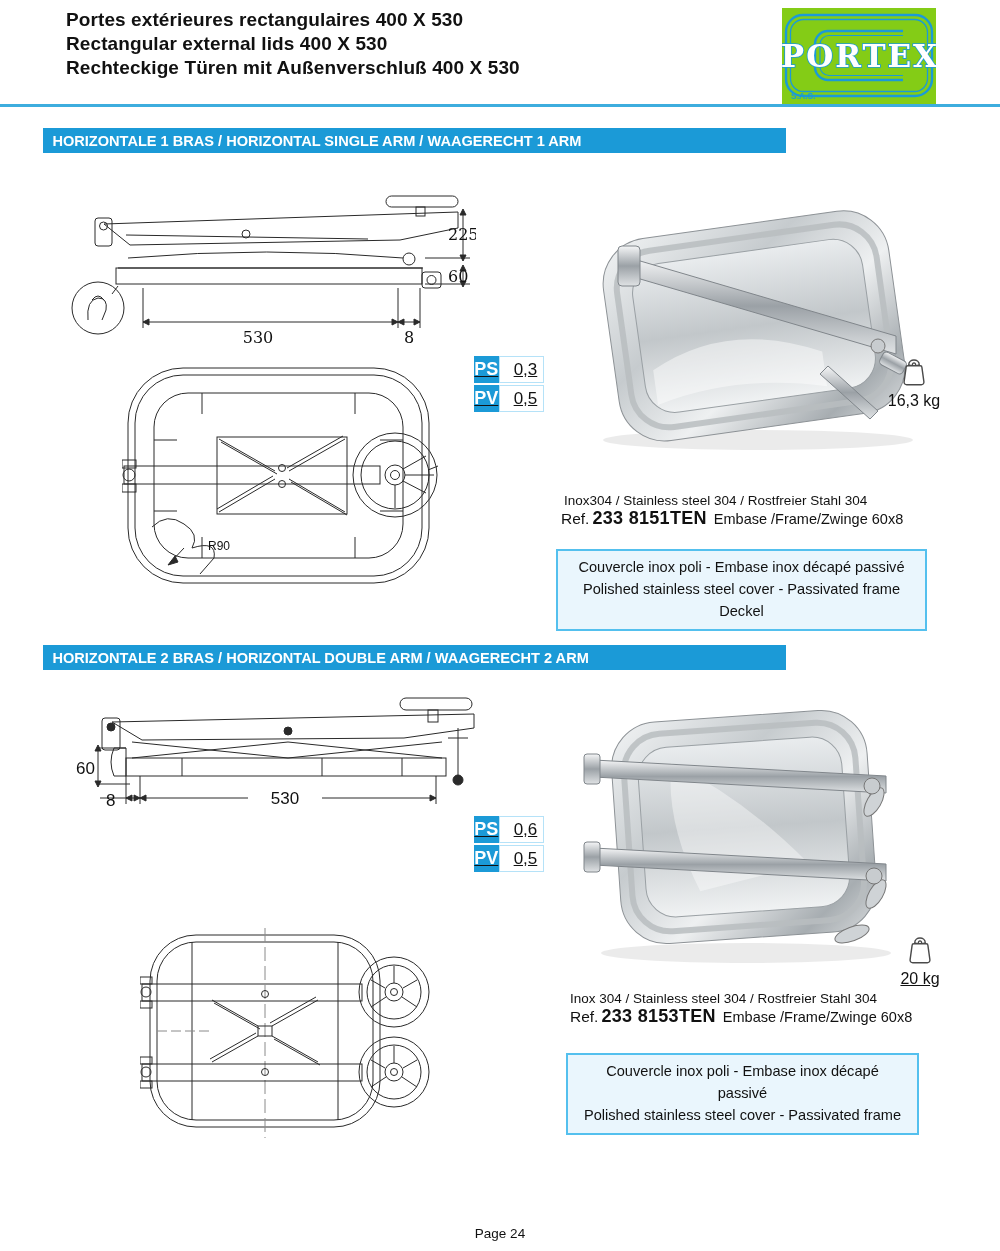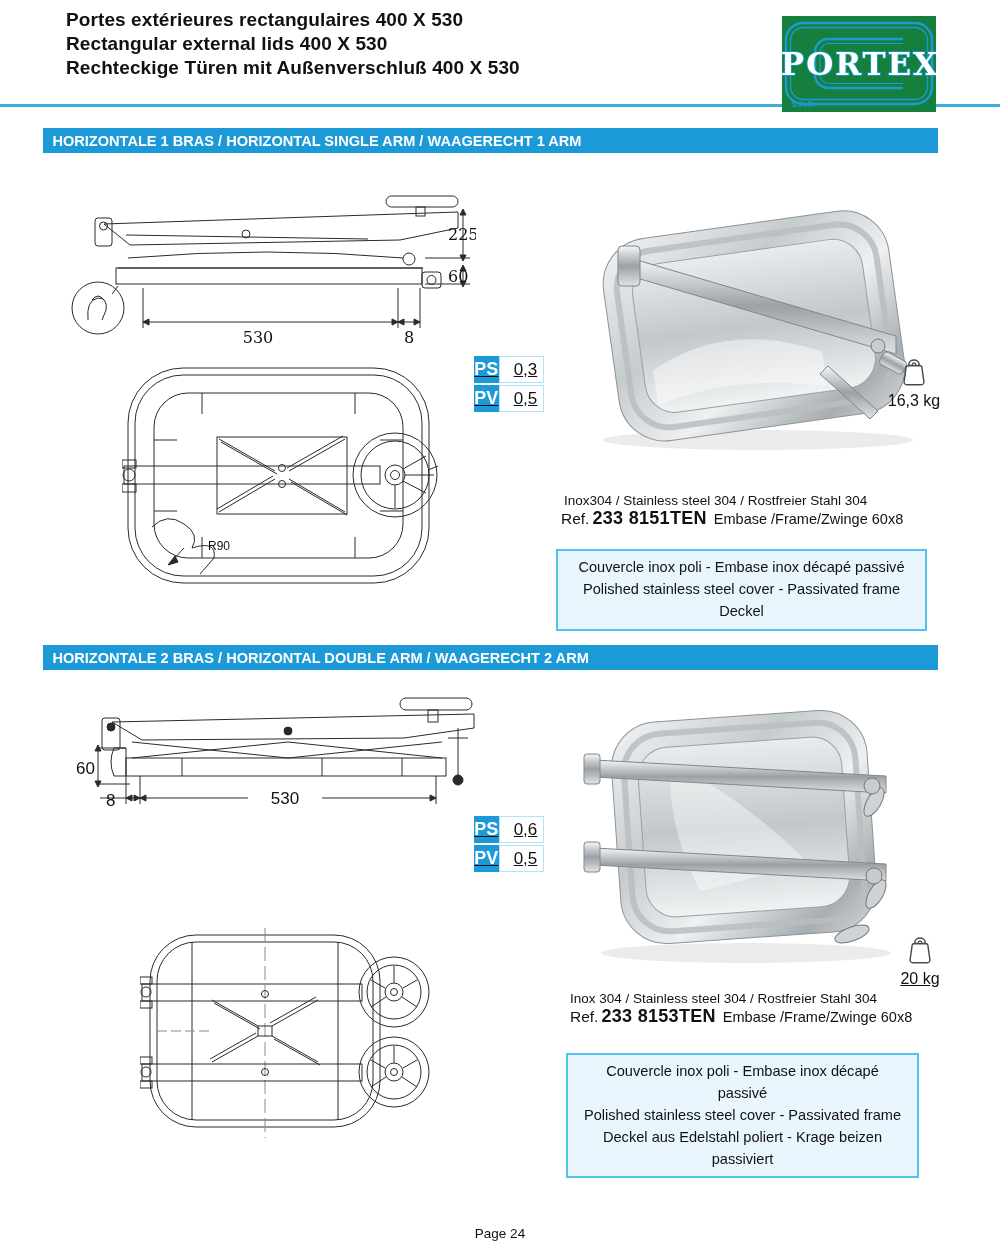--- a/index.html
+++ b/index.html
@@ -3,24 +3,24 @@
 <meta charset="utf-8">
 <style>
   html,body{margin:0;padding:0;background:#fff;}
   body{width:1000px;height:1251px;position:relative;overflow:hidden;
        font-family:"Liberation Sans",sans-serif;color:#111;}
   .abs{position:absolute;}
 
   
   .title{left:66px;top:8px;font-size:19px;font-weight:bold;line-height:24px;letter-spacing:.1px;}
   .rule{left:0;top:104px;width:1000px;height:3px;background:#3dadde;}
-  .logo-wrap{left:782px;top:16px;width:154px;height:96px;background:#15803d;z-index:2;}
-
-  
-  .band{left:43px;width:895px;height:25px;background:#1b9ad7;color:#fff;
+  .logo-wrap{left:782px;top:8px;width:154px;height:96px;background:#84cc16;z-index:2;}
+
+  
+  .band{left:43px;width:743px;height:25px;background:#1b9ad7;color:#fff;
         font-weight:bold;font-size:15.5px;line-height:25px;}
   .band span{display:inline-block;transform:scaleX(.94);transform-origin:left center;padding-left:10px;white-space:nowrap;}
 
   
   .pspv{width:70px;}
   .pspv .row{display:flex;margin-bottom:2px;text-decoration:underline;}
   .pspv .lbl{width:31px;height:27px;background:#1b9ad7;color:#fff;font-weight:bold;font-size:18px;
              display:flex;align-items:center;justify-content:center;}
   .pspv .val{width:37px;height:25px;background:#fff;border:1px solid #b5e2f8;font-size:17px;
              display:flex;align-items:center;padding-left:14px;}
@@ -374,17 +374,16 @@
   <div class="abs material" style="left:570px;top:991px;">Inox 304 / Stainless steel 304 / Rostfreier Stahl 304</div>
   <div class="abs refline" style="left:570px;top:1006px;">
     <span class="ref-prefix">Ref.</span>
     <span class="ref-num">233 8153TEN</span>
     <span class="ref-suffix">Embase /Frame/Zwinge 60x8</span>
   </div>
 
   <div class="abs infobox" style="left:566px;top:1053px;width:353px;">
     <div>Couvercle inox poli - Embase inox décapé passivé</div>
     <div>Polished stainless steel cover - Passivated frame</div>
-    <div>Deckel aus Edelstahl poliert - Krage beizen passiviert</div>
   </div>
 </div>
 
 <div class="abs footer">Page 24</div>
 
 </body></html>

